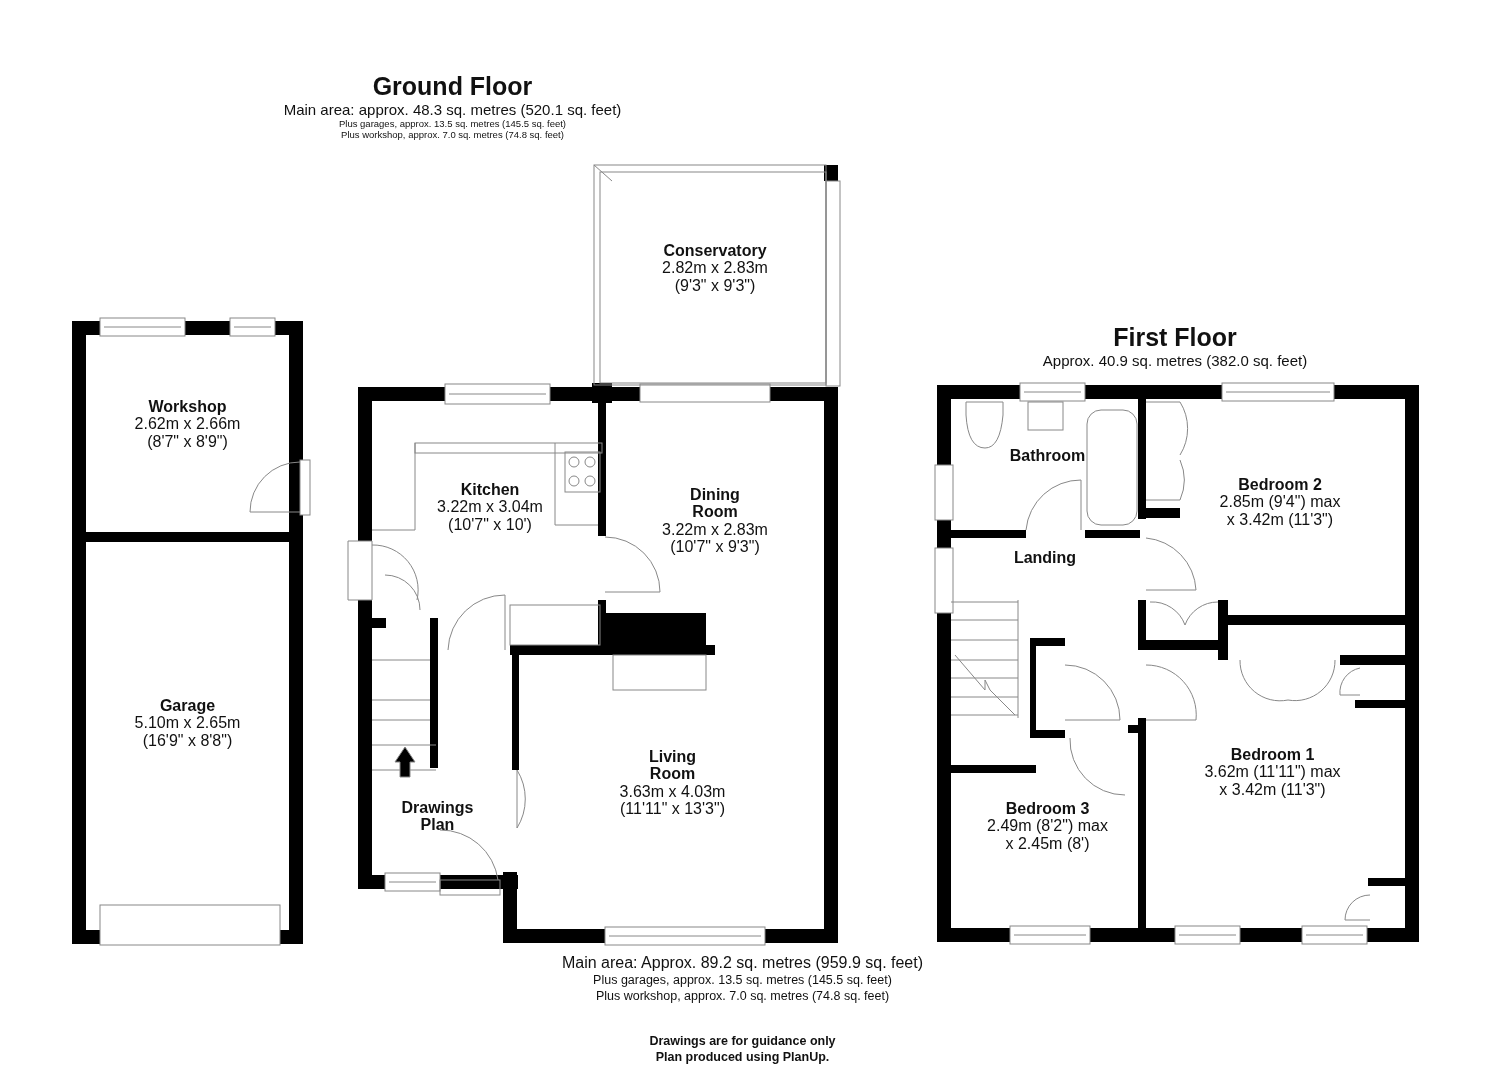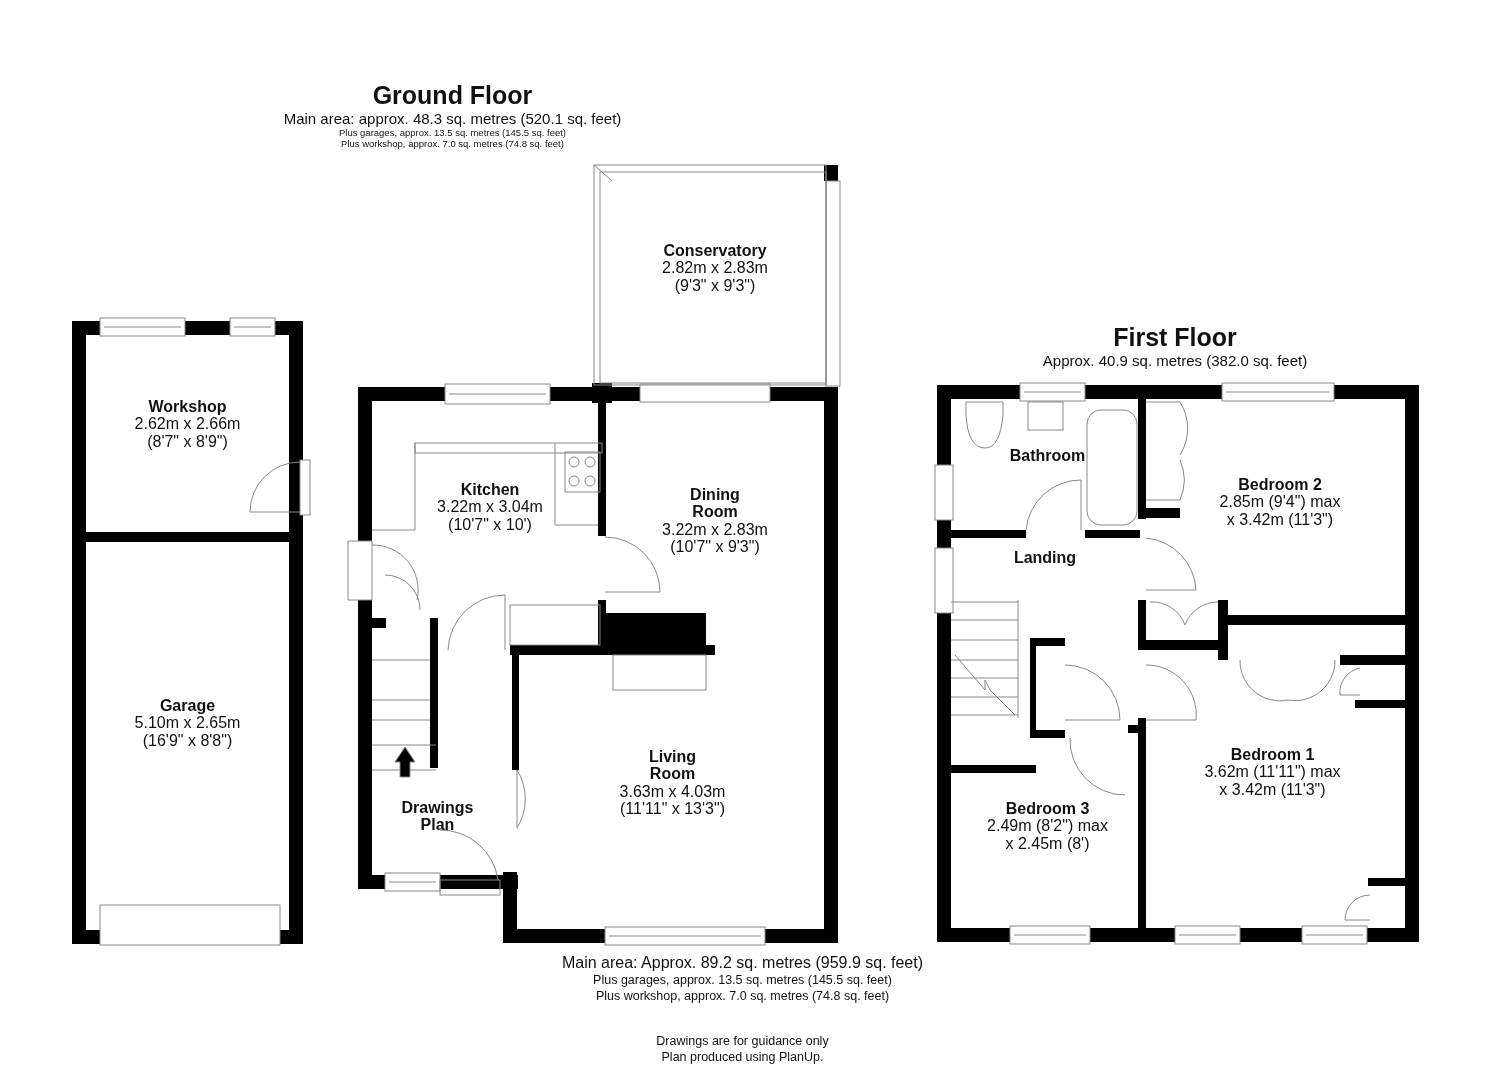--- a/index.html
+++ b/index.html
@@ -9,21 +9,21 @@
   .lbl { position:absolute; text-align:center; white-space:nowrap; line-height:1.08; }
   .lbl .name { font-weight:bold; font-size:16px; display:block; }
   .lbl .dim { font-size:16px; display:block; }
   .hdr { position:absolute; text-align:center; white-space:nowrap; }
   .hdr .title { font-weight:bold; font-size:25px; display:block; line-height:1.1; }
   .hdr .main { font-size:15px; display:block; line-height:1.15; }
   .hdr .sub { font-size:9.5px; display:block; line-height:1.2; }
   .footer { position:absolute; left:0; width:1485px; top:953px; text-align:center; }
   .footer .main { font-size:16px; display:block; line-height:1.2; }
   .footer .sub { font-size:12.5px; display:block; line-height:1.3; }
-  .footer .note { font-size:12.5px; display:block; line-height:1.3; }
+  .footer .note { font-size:12.5px; display:block; line-height:1.3;font-weight:bold; }
   .footer .gap { height:28px; }
 </style>
 </head>
 <body>
 
 <svg class="plan" width="1485" height="1080" viewBox="0 0 1485 1080">
   <g fill="#000">
 
     <rect x="72" y="321" width="14" height="623"></rect>
     <rect x="289" y="321" width="14" height="623"></rect>
@@ -142,21 +142,21 @@
     <path d="M 1070 738 A 55 55 0 0 0 1125 795"></path>
     <path d="M 1240 660 A 40 40 0 0 0 1288 700 M 1288 700 A 40 40 0 0 0 1335 660"></path>
     <path d="M 1360 668 A 25 25 0 0 0 1340 695 L 1360 695"></path>
     <path d="M 1370 895 A 25 25 0 0 0 1345 920 L 1370 920"></path>
     <path d="M 951 602 L 1018 602 M 951 620 L 1018 620 M 951 640 L 1018 640 M 951 660 L 1018 660 M 951 678 L 1018 678 M 951 697 L 1018 697 M 951 715 L 1018 715"></path>
     <line x1="1018" y1="600" x2="1018" y2="718"></line>
     <path d="M 955 655 L 985 690 L 985 680 L 990 690 L 1015 715"></path>
   </g>
 </svg>
 
-<div class="hdr" style="left:255px; top:82px; width:395px;">
+<div class="hdr" style="left:255px; top:73px; width:395px;">
   <span class="title">Ground Floor</span>
   <span class="main">Main area: approx. 48.3 sq. metres (520.1 sq. feet)</span>
   <span class="sub">Plus garages, approx. 13.5 sq. metres (145.5 sq. feet)</span>
   <span class="sub">Plus workshop, approx. 7.0 sq. metres (74.8 sq. feet)</span>
 </div>
 
 <div class="hdr" style="left:1015px; top:308px; width:320px;margin-top:16px;">
   <span class="title">First Floor</span>
   <span class="main">Approx. 40.9 sq. metres (382.0 sq. feet)</span>
 </div>

